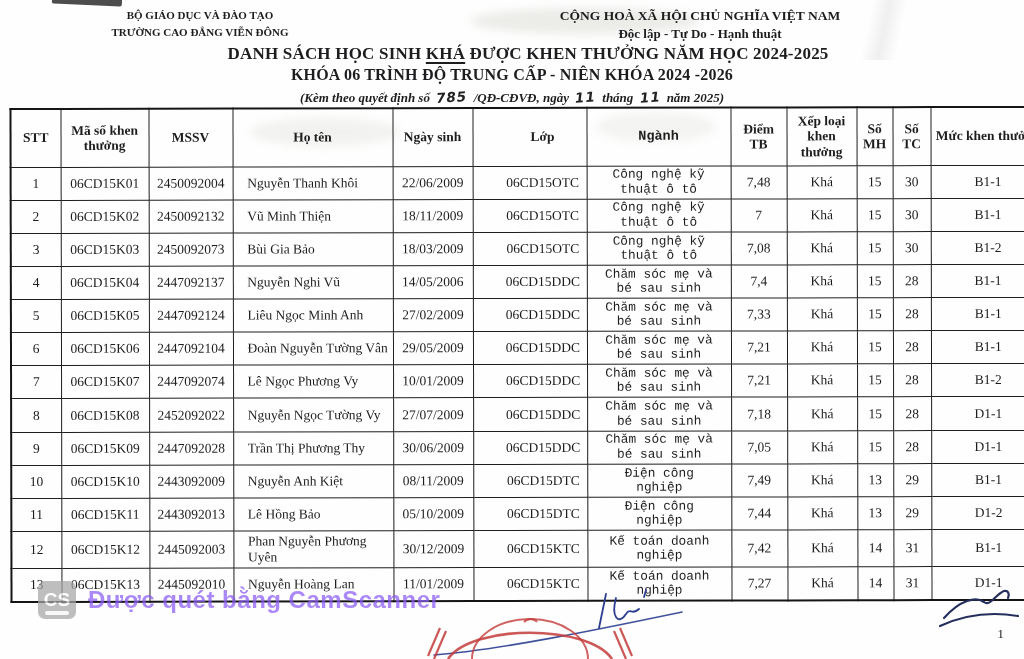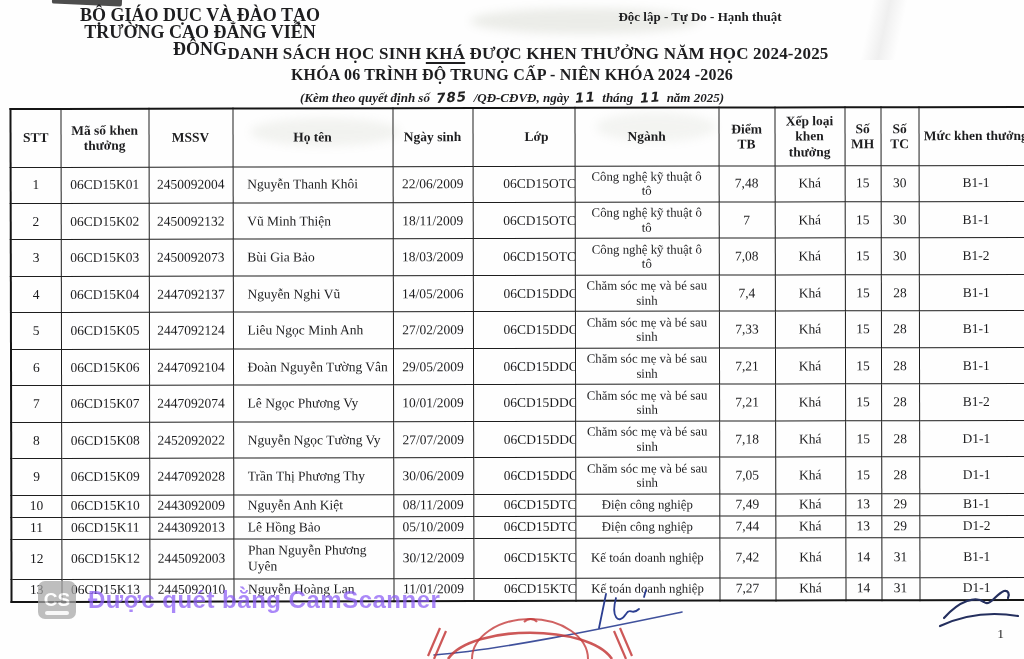--- a/index.html
+++ b/index.html
@@ -5,21 +5,21 @@
   * { margin:0; padding:0; box-sizing:border-box; }
   html,body { background:#e8e8e8; }
   .page {
     position:relative; width:1024px; height:659px;
     background:#fefefe; overflow:hidden;
     font-family:"Liberation Serif", serif; color:#1d1d1f;
   }
 
   
   .org-left { position:absolute; top:7px; left:80px; width:240px; text-align:center;
-              font-weight:bold; font-size:18px; line-height:17px; }
+              font-weight:bold; font-size:11px; line-height:17px; }
   .org-right { position:absolute; top:7px; left:540px; width:320px; text-align:center;
                font-weight:bold; line-height:17px; }
   .org-right .nat1 { font-size:13.5px; }
   .org-right .nat2 { font-size:13px; margin-top:1px; }
 
   .doc-title { position:absolute; top:44px; left:0; width:1024px; text-align:center;
                font-weight:bold; font-size:17px; letter-spacing:.2px;margin-left:16px; }
   .doc-title .u { text-decoration:underline; text-decoration-thickness:1.6px; text-underline-offset:3px; }
   .doc-subtitle { position:absolute; top:66px; left:0; width:1024px; text-align:center;
                   font-weight:bold; font-size:16px; letter-spacing:.2px; }
@@ -38,29 +38,29 @@
            padding:1px 4px; overflow:hidden; }
   table { border:2.2px solid #151515; }
   thead tr { height:58px; }
   th { font-size:13.5px; font-weight:bold; line-height:1.15; }
   td { font-size:13.5px; }
   .col-stt { width:50px; }
   .col-ma_so { width:88px;margin-left:48px; }
   .col-mssv { width:84px; }
   .col-ho_ten { width:160px; }
   .col-ngay_sinh { width:80px; }
-  .col-lop { width:102px;padding-left:30px; }
-  .col-nganh { width:144px; }
+  .col-lop { width:114px;padding-left:30px; }
+  .col-nganh { width:144px;font-family:Liberation Mono, monospace; }
   .col-diem_tb { width:56px; }
   .col-xep_loai { width:70px; }
   .col-so_mh { width:36px; }
   .col-so_tc { width:38px; }
   .col-muc { width:115px; }
   td.col-ho_ten { text-align:left; padding-left:14px; }
-  td.col-nganh { font-size:12.8px; line-height:1.12; padding:1px 10px; }
+  td.col-nganh { font-size:12.8px; line-height:1.12; padding:1px 16px; }
 
   
   .corner-mark { position:absolute; top:-4px; left:52px; width:70px; height:9px;
                  background:#2e2e2e; transform:rotate(2.5deg); border-radius:2px; opacity:.85; }
   .crease { position:absolute; top:0; right:0; width:280px; height:60px; pointer-events:none;
             background:linear-gradient(102deg, transparent 44%, rgba(0,0,0,.06) 50%, transparent 56%); }
   .ghost { position:absolute; border-radius:50%; filter:blur(5px); pointer-events:none; }
   .ghost.g1 { top:8px; left:470px; width:230px; height:26px; background:#7d8468; opacity:.14; }
   .ghost.g2 { top:118px; left:250px; width:150px; height:28px; background:#8a9176; opacity:.10; }
   .ghost.g3 { top:112px; left:596px; width:120px; height:30px; background:#98a089; opacity:.10; }
@@ -89,20 +89,21 @@
   <div class="crease"></div>
   <div class="ghost g1"></div>
   <div class="ghost g2"></div>
   <div class="ghost g3"></div>
 
   <div class="org-left">
     <div>BỘ GIÁO DỤC VÀ ĐÀO TẠO</div>
     <div>TRƯỜNG CAO ĐẲNG VIỄN ĐÔNG</div>
   </div>
   <div class="org-right">
+    <div class="nat1">CỘNG HOÀ XÃ HỘI CHỦ NGHĨA VIỆT NAM</div>
     <div class="nat2">Độc lập - Tự Do - Hạnh thuật</div>
   </div>
 
   <div class="doc-title"><span>DANH SÁCH HỌC SINH </span><span class="u">KHÁ</span><span> ĐƯỢC KHEN THƯỞNG NĂM HỌC 2024-2025</span></div>
 
   <div class="doc-subtitle">KHÓA 06 TRÌNH ĐỘ TRUNG CẤP - NIÊN KHÓA 2024 -2026</div>
 
   <div class="decision-line">
     <span>(Kèm theo quyết định số</span>
     <span class="hw">785</span>

